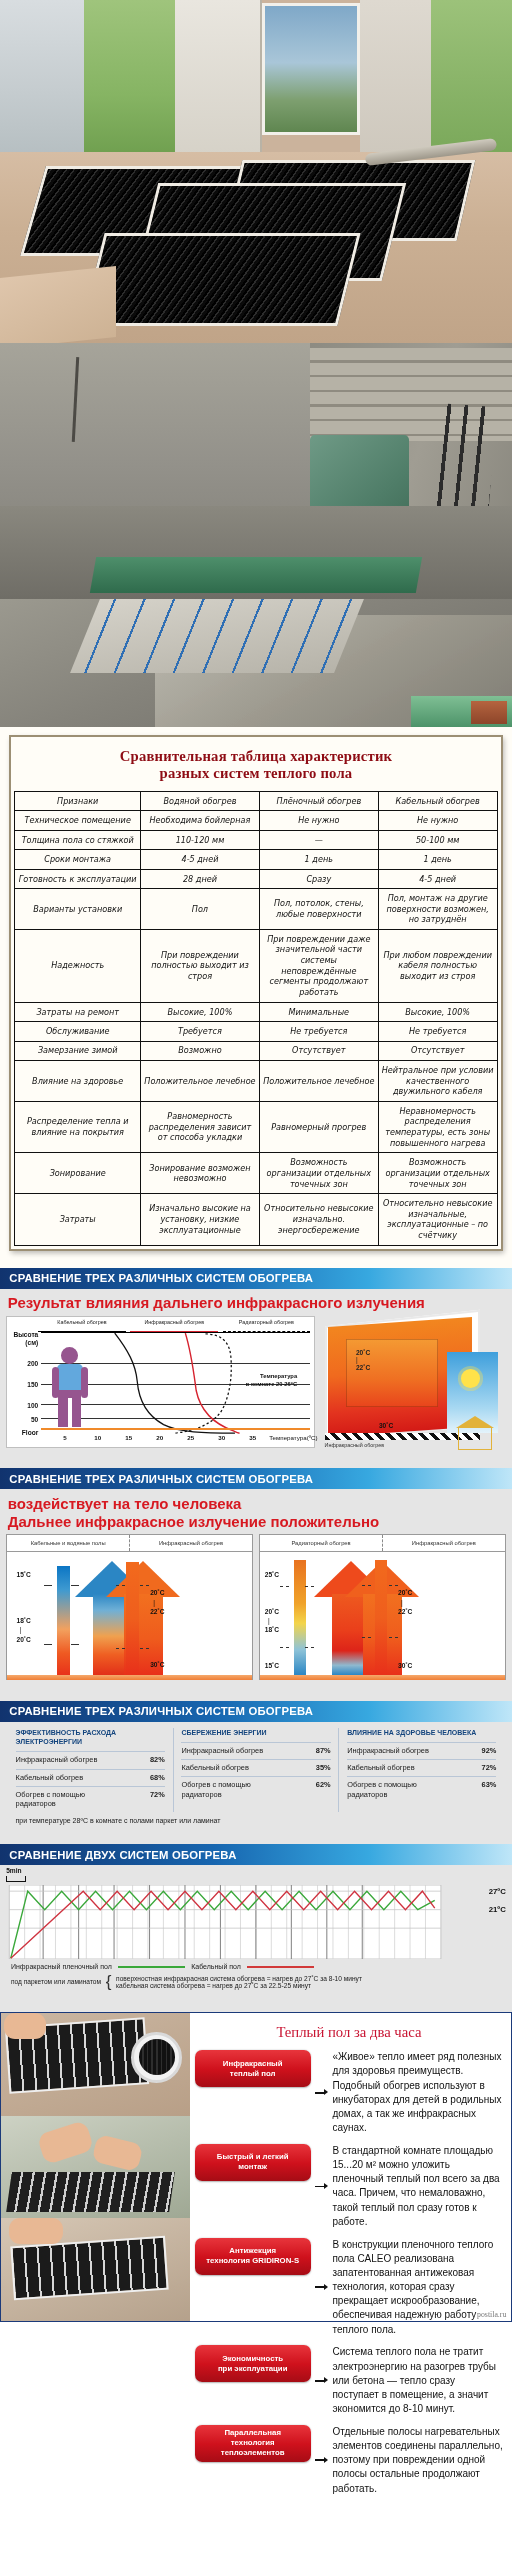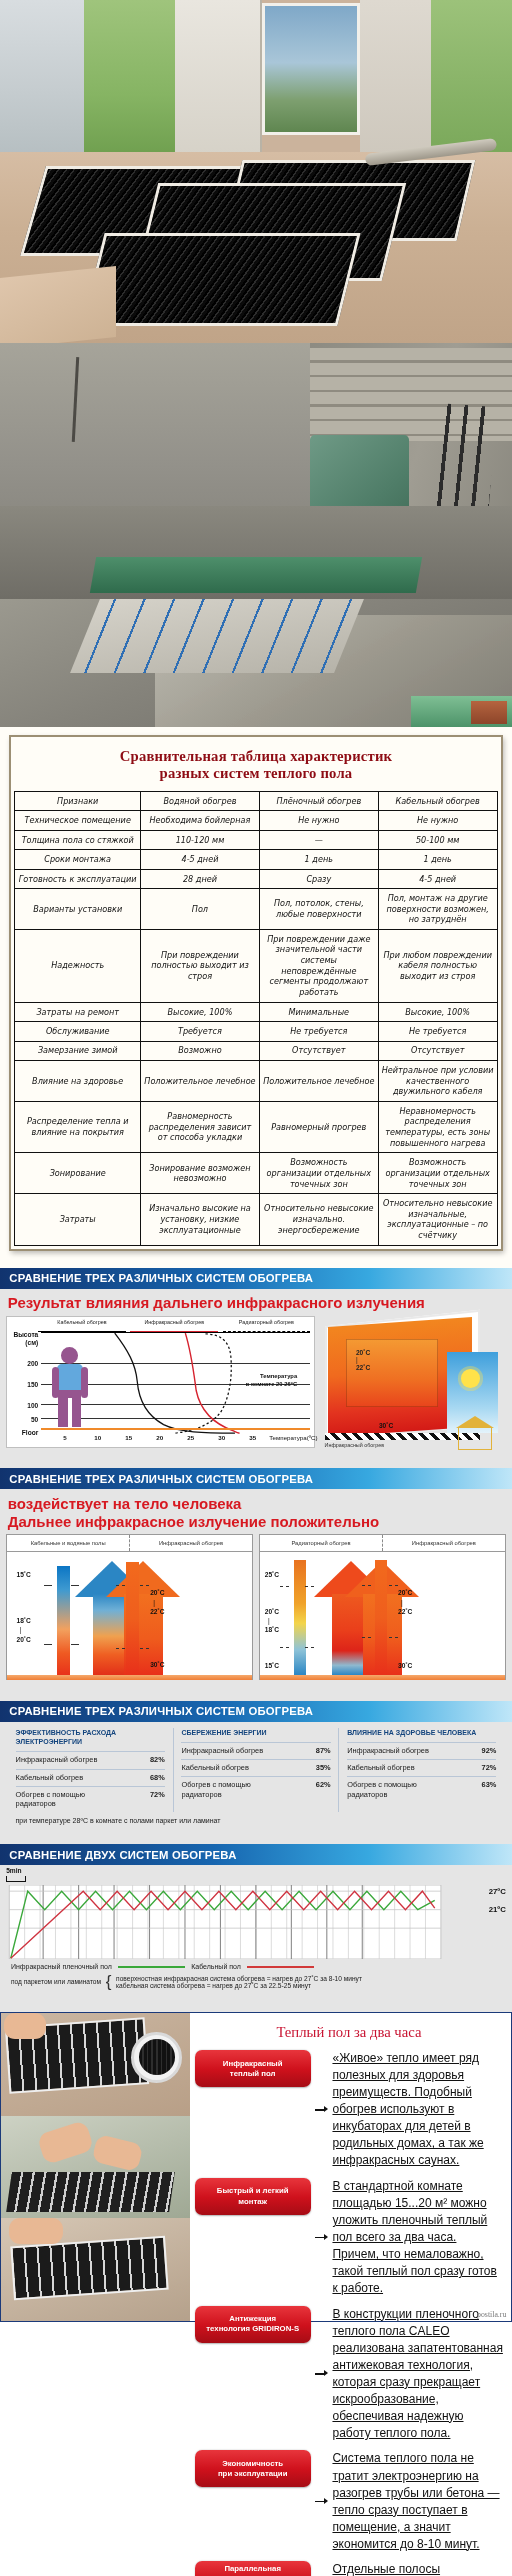--- a/index.html
+++ b/index.html
@@ -256,21 +256,21 @@
   .pbtn { position:relative; width:116px; min-height:37px; border-radius:7px;
      background:linear-gradient(180deg,#e8353c 0%,#cf111c 52%,#a60c15 100%);
      color:#fff; font-size:7.8px; font-weight:bold; text-align:center;
      display:flex; align-items:center; justify-content:center; line-height:1.3;
      padding:3.1px 4.7px; box-shadow:0 0.8px 1.6px rgba(0,0,0,.3); }
   .parrow { width:12.4px; flex:0 0 12.4px; align-self:center; position:relative; height:7px; }
   .parrow::before{ content:""; position:absolute; left:0; top:2.7px; width:8.5px; height:1.6px; background:#111; }
   .parrow::after { content:""; position:absolute; right:0; top:0; width:0; height:0;
      border-top:3.5px solid transparent; border-bottom:3.5px solid transparent;
      border-left:4.7px solid #111; }
-  .ptxt { flex:1; font-size:12px; line-height:1.42; color:#111;text-decoration:underline; }
+  .ptxt { flex:1; font-size:10px; line-height:1.42; color:#111; }
 
   
   .wm { position:absolute; right:4.7px; bottom:2.3px; font-size:7.8px; color:#777;
      font-family:"Liberation Serif", serif; }
 </style>
 </head>
 <body>
 
 <div class="page">
 

